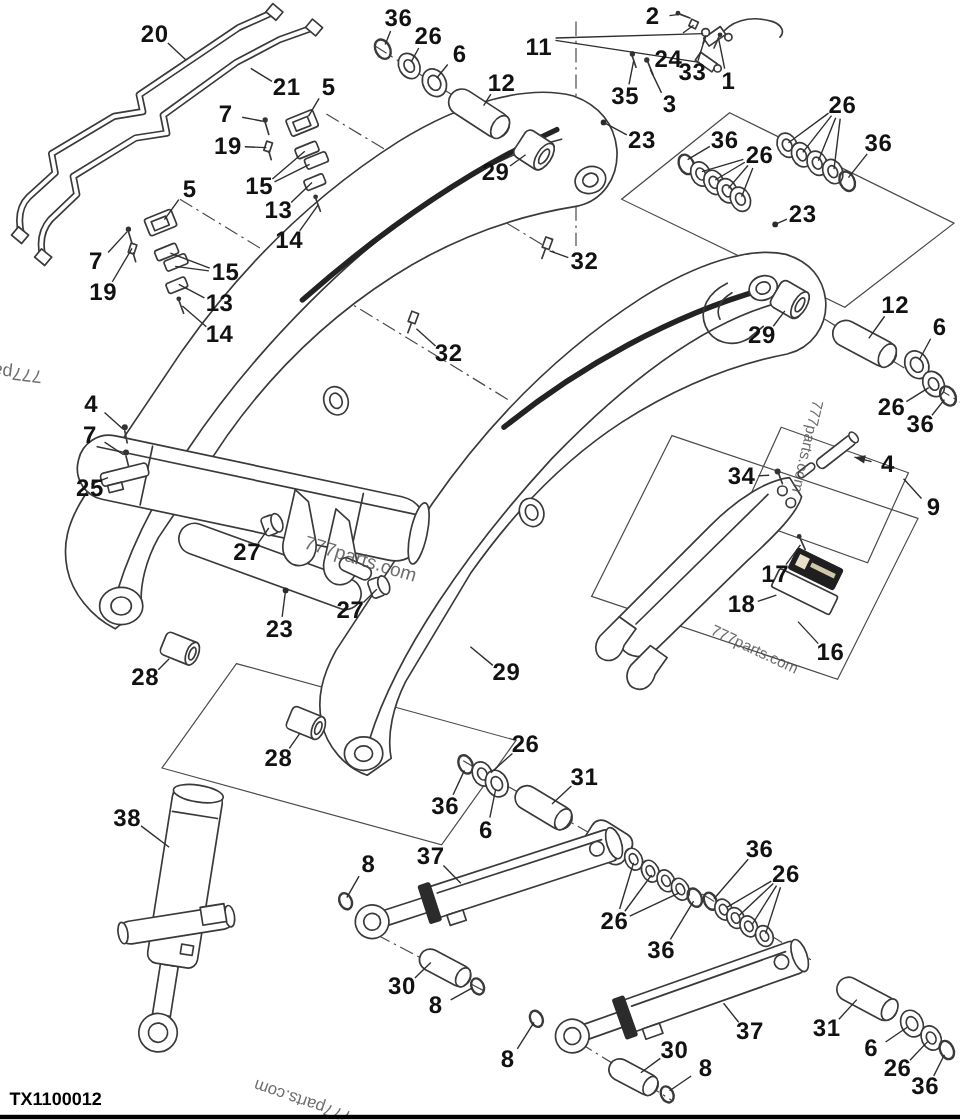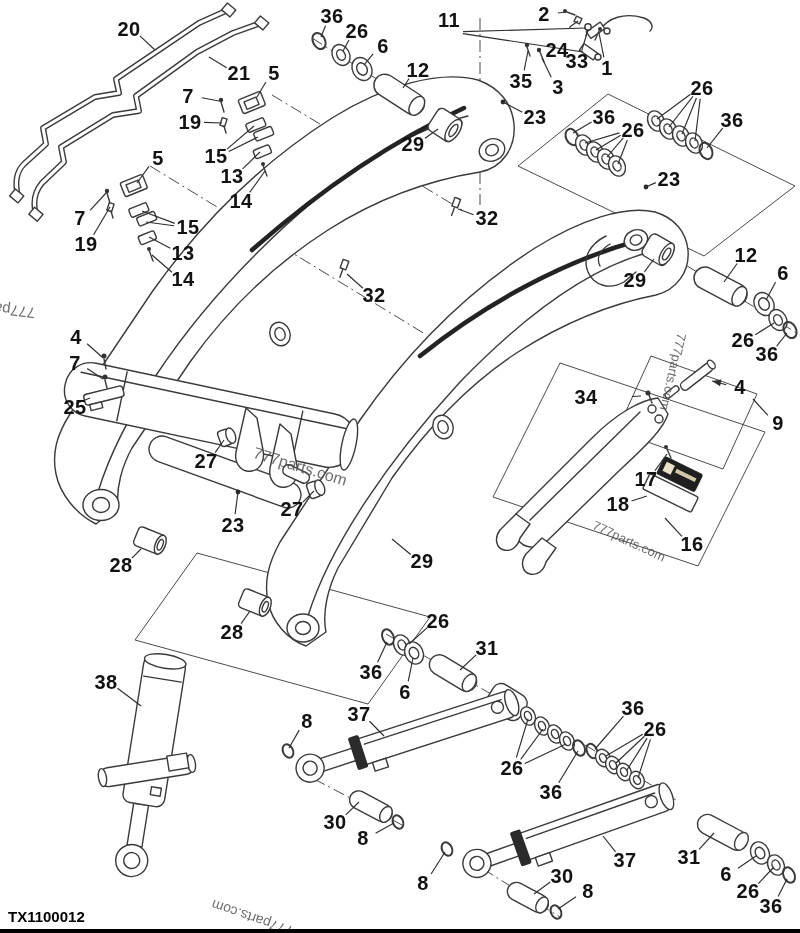--- a/index.html
+++ b/index.html
@@ -549,41 +549,41 @@
       <div class="callout" style="left: 80px; top: 218px;">7</div>
       <div class="callout" style="left: 86px; top: 244px;">19</div>
       <div class="callout" style="left: 188px; top: 227px;">15</div>
       <div class="callout" style="left: 183px; top: 253px;">13</div>
       <div class="callout" style="left: 183px; top: 279px;">14</div>
       <div class="callout" style="left: 332px; top: 16px;">36</div>
       <div class="callout" style="left: 357px; top: 31px;">26</div>
       <div class="callout" style="left: 383px; top: 46px;">6</div>
       <div class="callout" style="left: 418px; top: 70px;">12</div>
       <div class="callout" style="left: 413px; top: 144px;">29</div>
-      <div class="callout" style="left: 449px; top: 20px;">11</div>
+      <div class="callout" style="left: 449px; top: 40px;">11</div>
       <div class="callout" style="left: 521px; top: 81px;">35</div>
       <div class="callout" style="left: 558px; top: 87px;">3</div>
       <div class="callout" style="left: 535px; top: 117px;">23</div>
       <div class="callout" style="left: 544px; top: 14px;">2</div>
       <div class="callout" style="left: 557px; top: 50px;">24</div>
       <div class="callout" style="left: 577px; top: 61px;">33</div>
       <div class="callout" style="left: 607px; top: 68px;">1</div>
       <div class="callout" style="left: 604px; top: 117px;">36</div>
       <div class="callout" style="left: 633px; top: 130px;">26</div>
       <div class="callout" style="left: 702px; top: 88px;">26</div>
       <div class="callout" style="left: 732px; top: 120px;">36</div>
       <div class="callout" style="left: 669px; top: 179px;">23</div>
       <div class="callout" style="left: 487px; top: 218px;">32</div>
       <div class="callout" style="left: 374px; top: 295px;">32</div>
       <div class="callout" style="left: 746px; top: 255px;">12</div>
       <div class="callout" style="left: 783px; top: 273px;">6</div>
       <div class="callout" style="left: 743px; top: 340px;">26</div>
       <div class="callout" style="left: 767px; top: 354px;">36</div>
       <div class="callout" style="left: 635px; top: 280px;">29</div>
-      <div class="callout" style="left: 586px; top: 397px;">34</div>
+      <div class="callout" style="left: 618px; top: 397px;">34</div>
       <div class="callout" style="left: 740px; top: 387px;">4</div>
       <div class="callout" style="left: 778px; top: 423px;">9</div>
       <div class="callout" style="left: 76px; top: 337px;">4</div>
       <div class="callout" style="left: 75px; top: 363px;">7</div>
       <div class="callout" style="left: 75px; top: 407px;">25</div>
       <div class="callout" style="left: 206px; top: 461px;">27</div>
       <div class="callout" style="left: 292px; top: 509px;">27</div>
       <div class="callout" style="left: 233px; top: 525px;">23</div>
       <div class="callout" style="left: 422px; top: 561px;">29</div>
       <div class="callout" style="left: 646px; top: 479px;">17</div>

